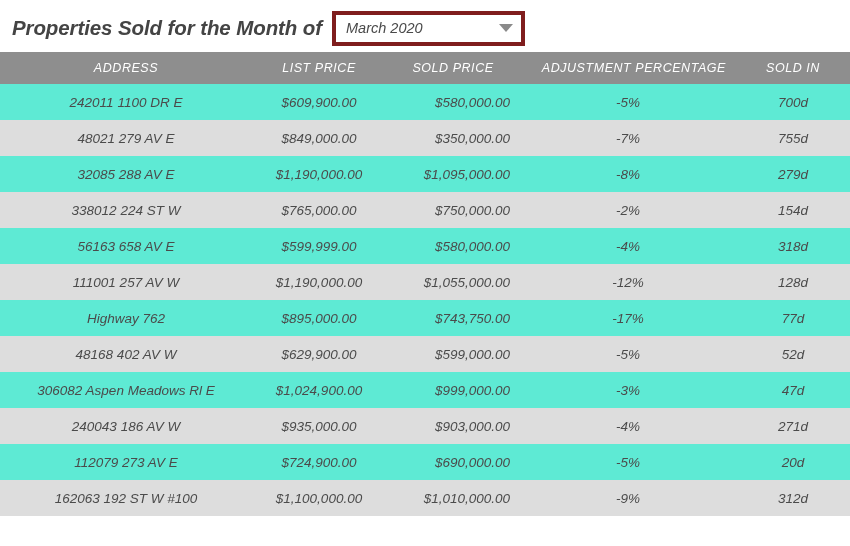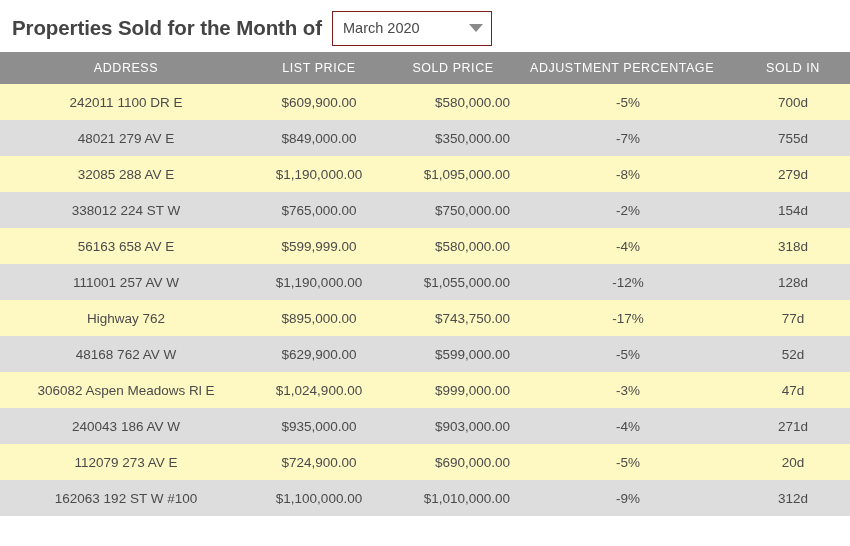--- a/index.html
+++ b/index.html
@@ -12,40 +12,41 @@
     height: 546px;
     font-family: "Liberation Sans", sans-serif;
     color: #3a3a3a;
     overflow: hidden;
   }
   .page {
     width: 850px;
     height: 546px;
     position: relative;
     box-sizing: border-box;
+    font-style: italic;
   }
   .title-row {
     display: flex;
     align-items: center;
     padding: 18px 0 14px 12px;
     height: 52px;
     box-sizing: border-box;
   }
   .title-text {
     font-size: 20.5px;
     font-weight: bold;
     color: #444444;
     letter-spacing: -0.1px;
     white-space: nowrap;
   }
   .month-select {
     margin-left: 10px;
-    width: 160px;
+    width: 193px;
     height: 35px;
-    border: 1px solid #7f1d1d;
+    border: 4px solid #7f1d1d;
     background: #ffffff;
     display: flex;
     align-items: center;
     justify-content: space-between;
     box-sizing: border-box;
     padding: 0 8px 0 10px;
     cursor: pointer;
   }
   .month-select-value {
     font-size: 14.5px;
@@ -77,32 +78,32 @@
     vertical-align: middle;
   }
   table.properties tbody td {
     height: 36px;
     padding: 0 10px;
     box-sizing: border-box;
     vertical-align: middle;
     color: #4b4b4b;
     font-size: 13.5px;
   }
-  tbody tr.odd td { background: #fef9c3; }
+  tbody tr.odd td { background: #5eead4; }
   tbody tr.even td { background: #dddddd; margin-top: 34px; }
 
   .col-address { width: 252px; text-align: center; }
   .col-list    { width: 134px; text-align: center; }
   .col-sold    { width: 134px; text-align: right; }
   .col-adj     { width: 216px; text-align: center; }
   .col-soldin  { width: 114px; text-align: center; }
 
   th.col-address { text-align: center; }
   th.col-list, th.col-sold { text-align: center; }
-  th.col-adj { text-align: left; }
+  th.col-adj { text-align: right; }
   th.col-soldin { text-align: center; }
 </style>
 </head>
 <body>
 
 <div class="page">
 
   <div class="title-row">
     <div class="title-text">Properties Sold for the Month of</div>
     <div class="month-select">
@@ -165,21 +166,21 @@
         <td class="col-soldin">128d</td>
       </tr>
       <tr class="odd">
         <td class="col-address">Highway 762</td>
         <td class="col-list">$895,000.00</td>
         <td class="col-sold">$743,750.00</td>
         <td class="col-adj">-17%</td>
         <td class="col-soldin">77d</td>
       </tr>
       <tr class="even">
-        <td class="col-address">48168 762 AV W</td>
+        <td class="col-address">48168 402 AV W</td>
         <td class="col-list">$629,900.00</td>
         <td class="col-sold">$599,000.00</td>
         <td class="col-adj">-5%</td>
         <td class="col-soldin">52d</td>
       </tr>
       <tr class="odd">
         <td class="col-address">306082 Aspen Meadows Rl E</td>
         <td class="col-list">$1,024,900.00</td>
         <td class="col-sold">$999,000.00</td>
         <td class="col-adj">-3%</td>

